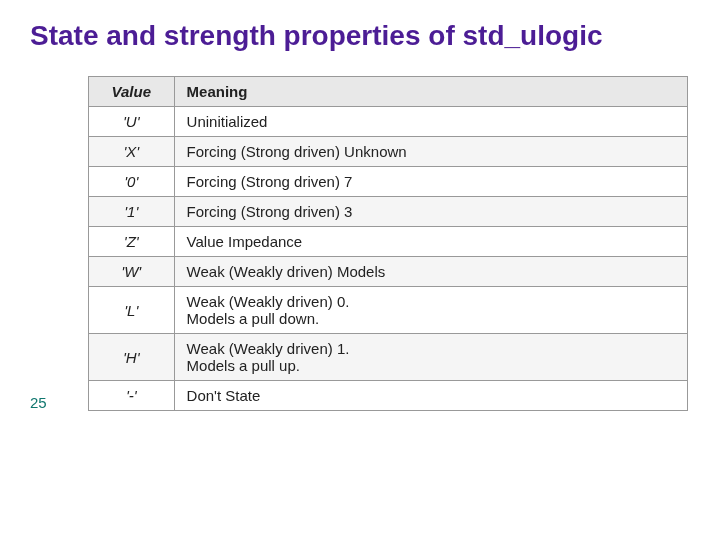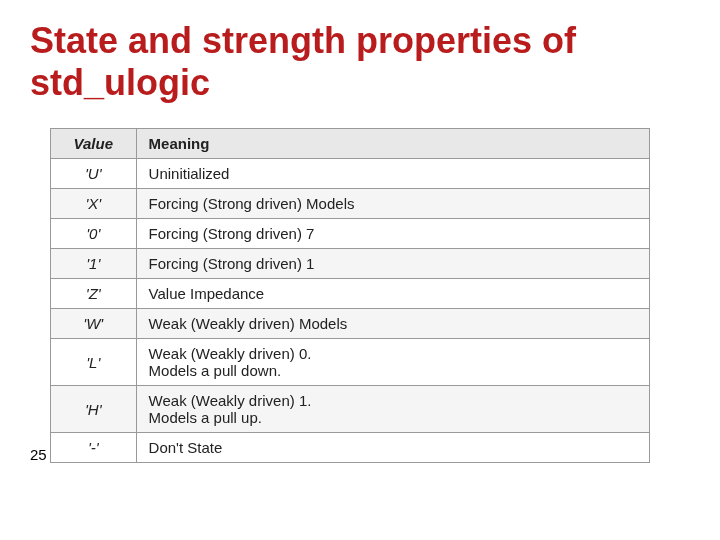--- a/index.html
+++ b/index.html
@@ -16,29 +16,29 @@
       overflow: hidden;
       position: relative;
     }
 
     .page-container {
       padding: 20px 30px 20px 30px;
       position: relative;
     }
 
     .page-title {
-      font-size: 36px;
+      font-size: 28px;
       font-weight: bold;
-      color: #b91c1c;
+      color: #4c1d95;
       margin-bottom: 24px;
       font-family: Arial, Helvetica, sans-serif;
     }
 
     .table-wrapper {
-      margin-left: 20px;
+      margin-left: 58px;
     }
 
     table {
       border-collapse: collapse;
       width: 600px;
     }
 
     th, td {
       border: 1px solid #999999;
       padding: 6px 12px;
@@ -69,21 +69,21 @@
 
     .col-meaning {
       width: 480px;
     }
 
     .page-number {
       position: absolute;
       bottom: 20px;
       left: 30px;
       font-size: 15px;
-      color: #000000;
+      color: #0f766e;
     }
   </style>
 </head>
 <body>
 
 <div class="page-container">
   <h1 class="page-title">State and strength properties of std_ulogic</h1>
 
   <div class="table-wrapper">
     <table>
@@ -93,29 +93,29 @@
           <th class="col-meaning">Meaning</th>
         </tr>
       </thead>
       <tbody id="table-body">
       <tr>
             <td class="col-value">'U'</td>
             <td class="col-meaning">Uninitialized</td>
           </tr>
           <tr>
             <td class="col-value">'X'</td>
-            <td class="col-meaning">Forcing (Strong driven) Models</td>
+            <td class="col-meaning">Forcing (Strong driven) Unknown</td>
           </tr>
           <tr>
             <td class="col-value">'0'</td>
             <td class="col-meaning">Forcing (Strong driven) 7</td>
           </tr>
           <tr>
             <td class="col-value">'1'</td>
-            <td class="col-meaning">Forcing (Strong driven) 1</td>
+            <td class="col-meaning">Forcing (Strong driven) 3</td>
           </tr>
           <tr>
             <td class="col-value">'Z'</td>
             <td class="col-meaning">Value Impedance</td>
           </tr>
           <tr>
             <td class="col-value">'W'</td>
             <td class="col-meaning">Weak (Weakly driven) Models</td>
           </tr>
           <tr>

